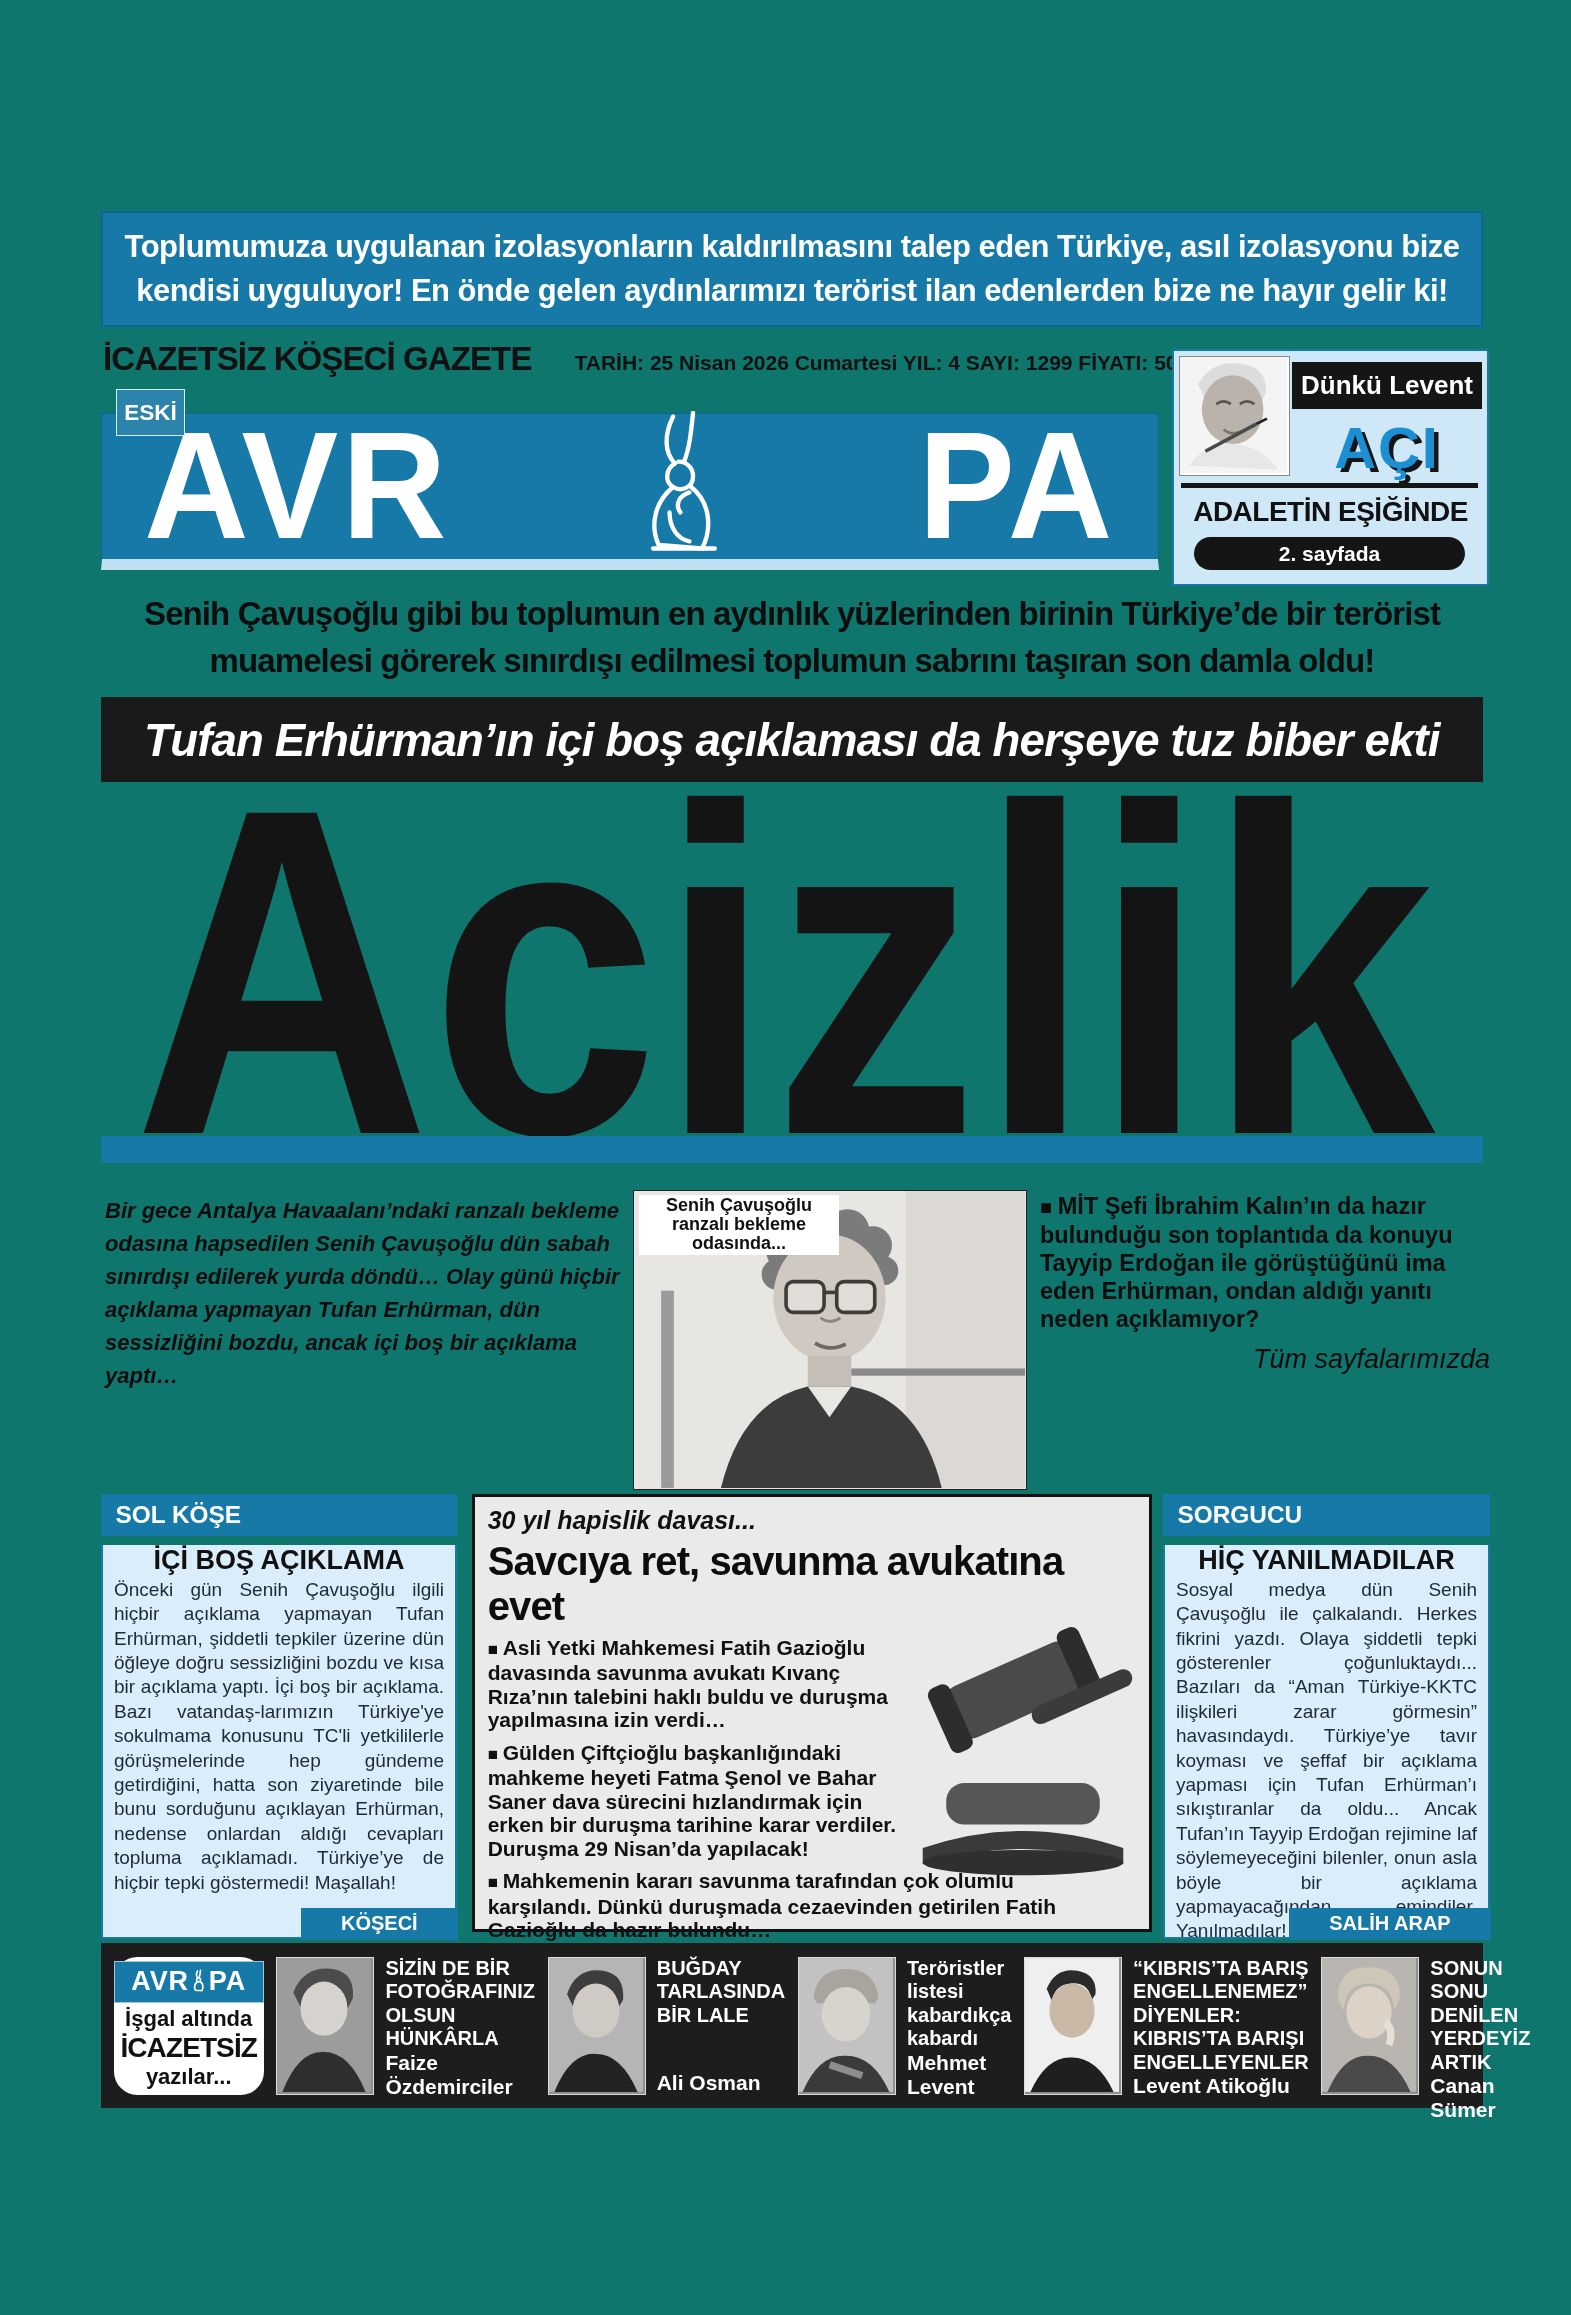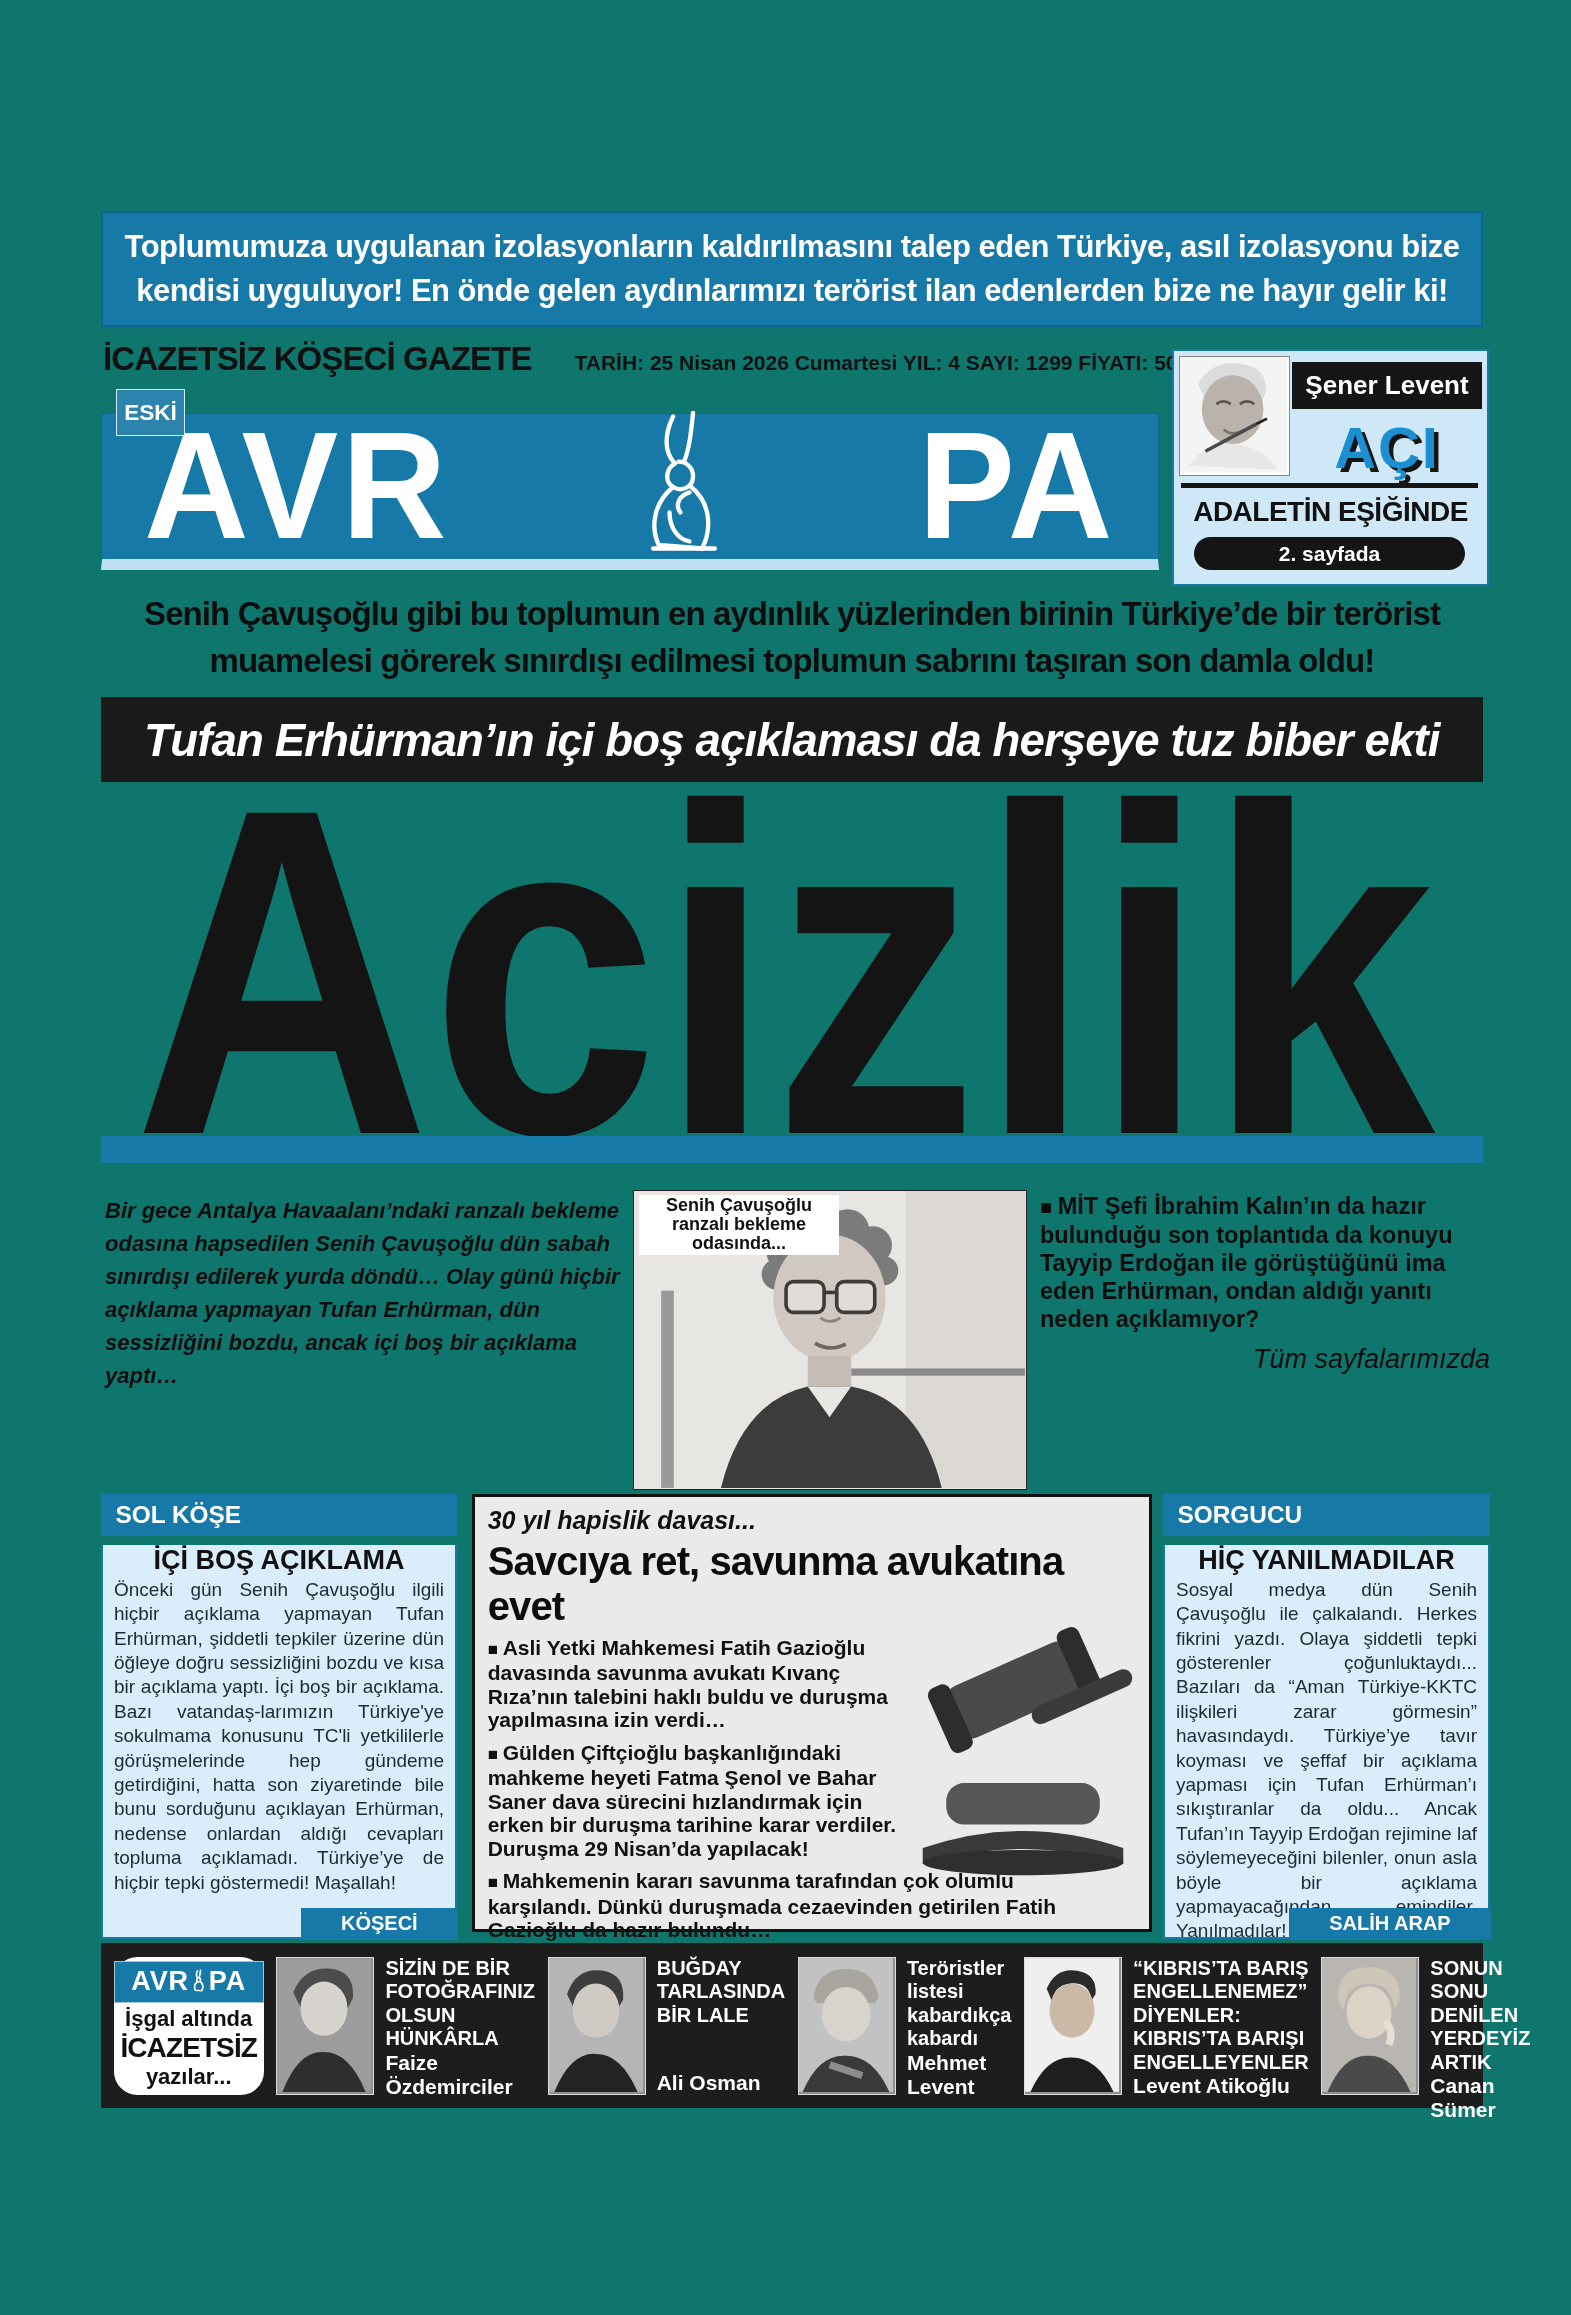--- a/index.html
+++ b/index.html
@@ -141,21 +141,21 @@
         <path d="M20,30 Q35,2 70,8 Q95,12 95,38 L90,50 Q85,20 55,22 Q30,24 28,48 Z" fill="#dcdcdc"></path>
         <ellipse cx="58" cy="58" rx="34" ry="38" fill="#b9b3ac"></ellipse>
         <path d="M40,52 q8,-6 16,0 M66,52 q8,-6 16,0" stroke="#5a544e" stroke-width="3" fill="none"></path>
         <path d="M48,80 q10,8 22,1" stroke="#7a736c" stroke-width="3" fill="none"></path>
         <path d="M10,120 Q30,92 58,96 Q90,98 108,124" fill="#e7e7e7"></path>
         <path d="M28,104 L84,74" stroke="#4a4a4a" stroke-width="4"></path>
         <path d="M84,74 L96,68" stroke="#222" stroke-width="3"></path>
       </svg>
     </div>
     <div id="aci-name">
-      <span>Şener Levent</span>
+      <span>Dünkü Levent</span>
     </div>
     <div id="aci-word">AÇI</div>
     <div id="aci-divider"></div>
     <div id="aci-title">ADALETİN EŞİĞİNDE</div>
     <div id="aci-pageref">
       <span>2. sayfada</span>
     </div>
   </div>
 
   <div id="deck" class="abs pre">Senih Çavuşoğlu gibi bu toplumun en aydınlık yüzlerinden birinin Türkiye’de bir terörist

